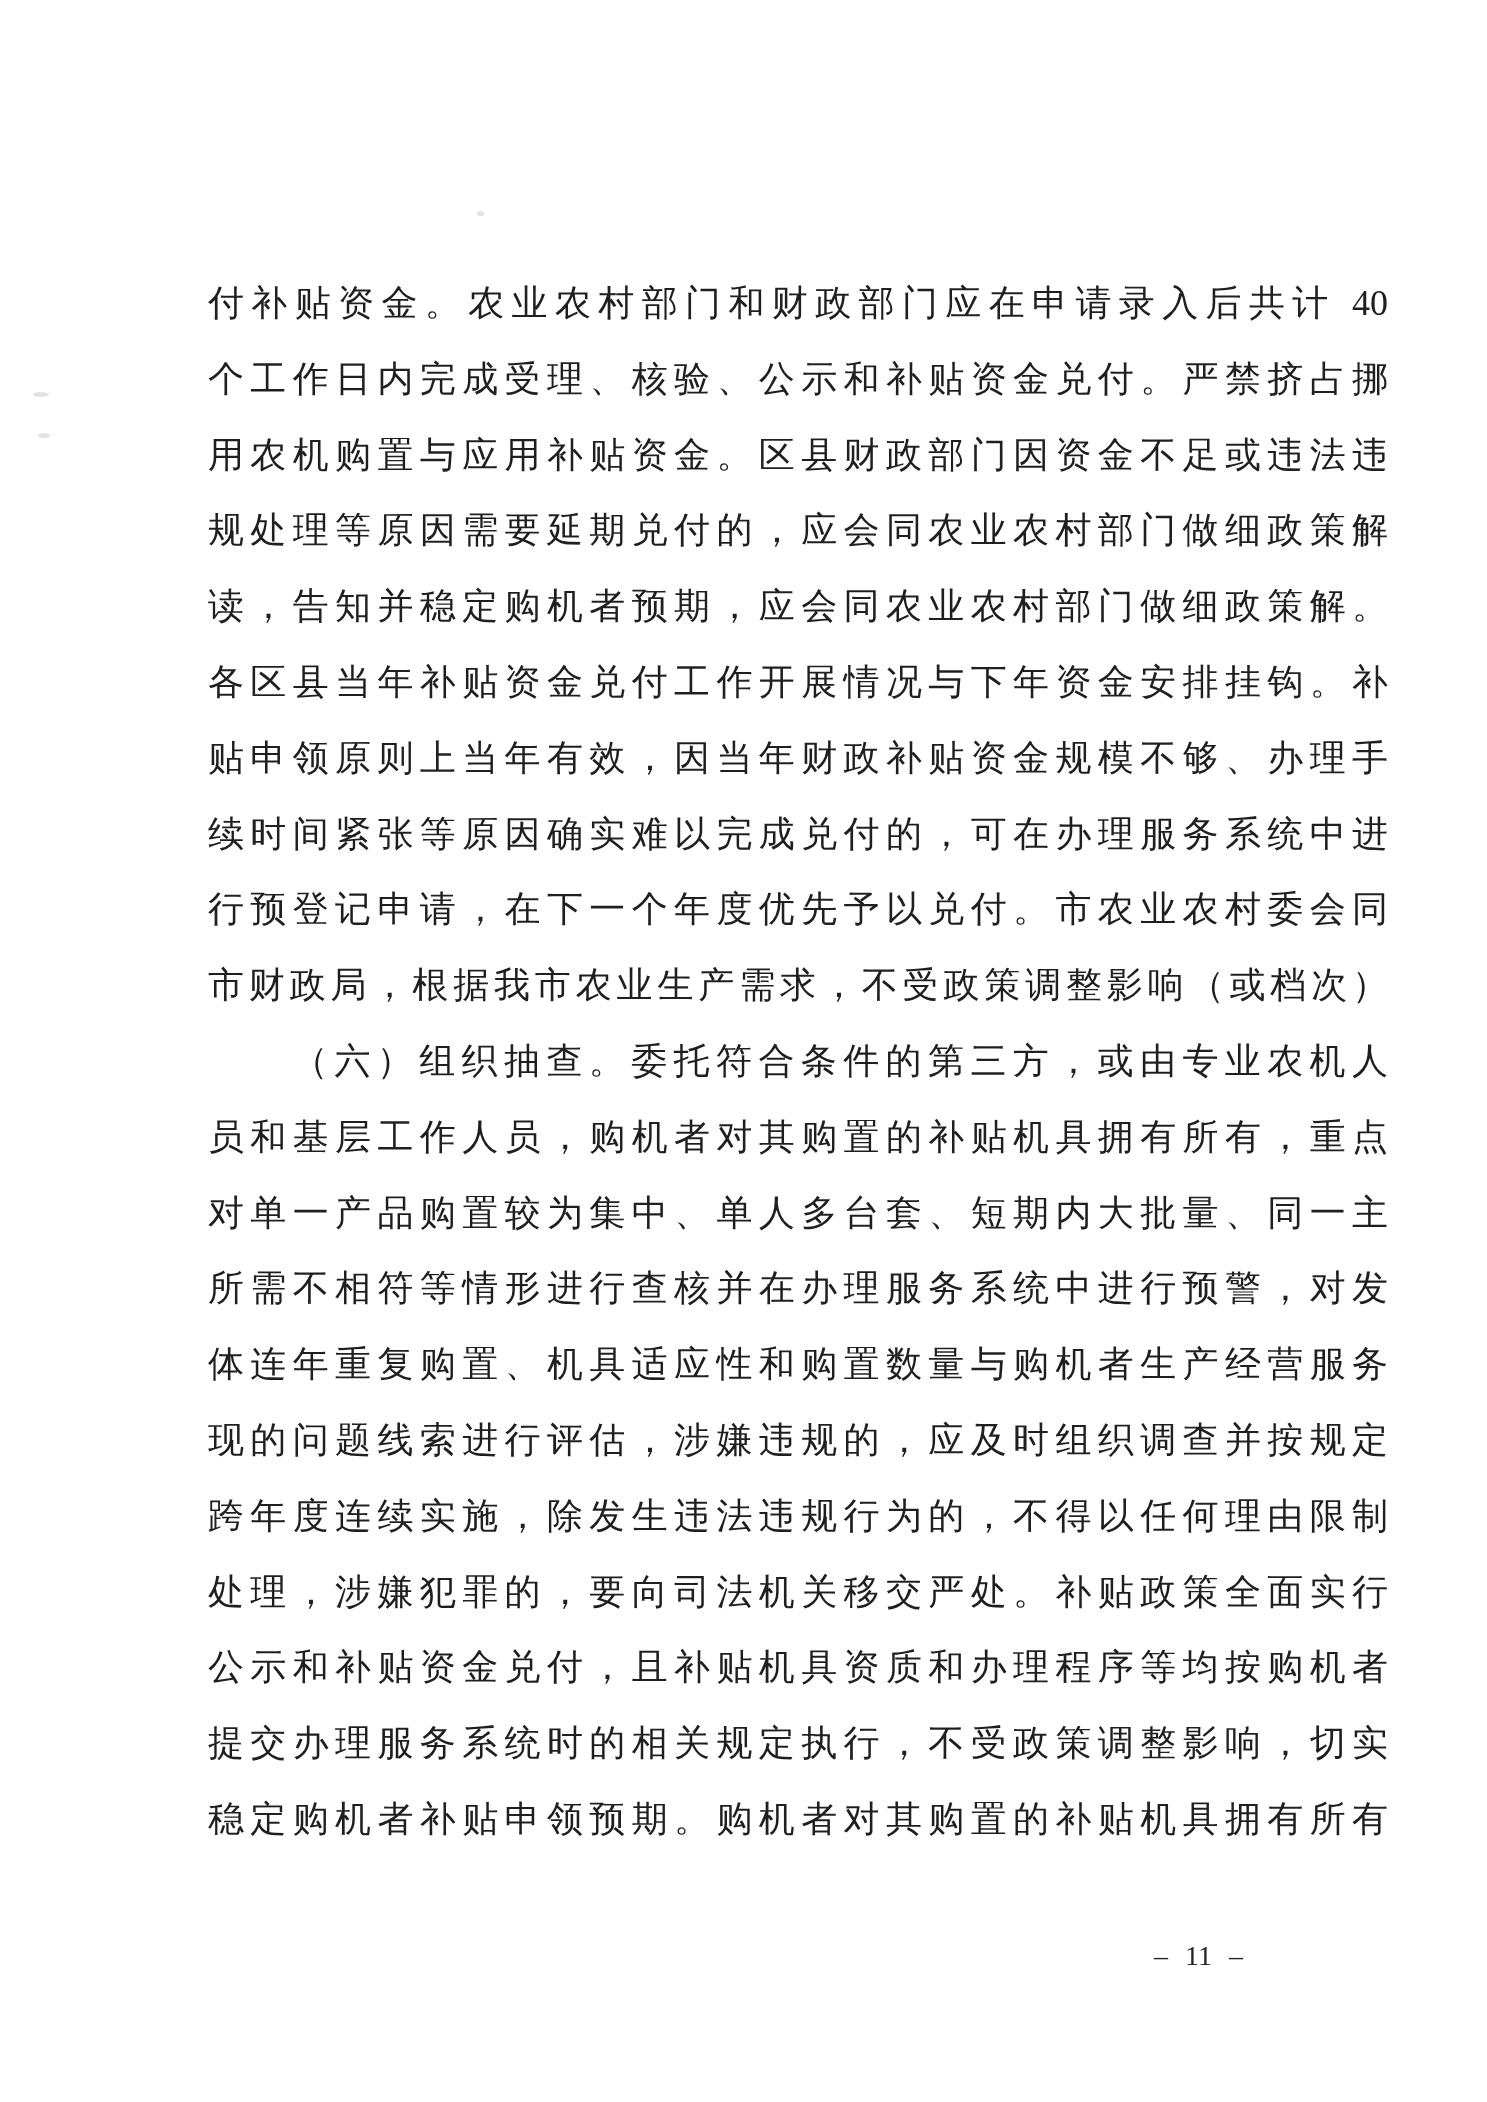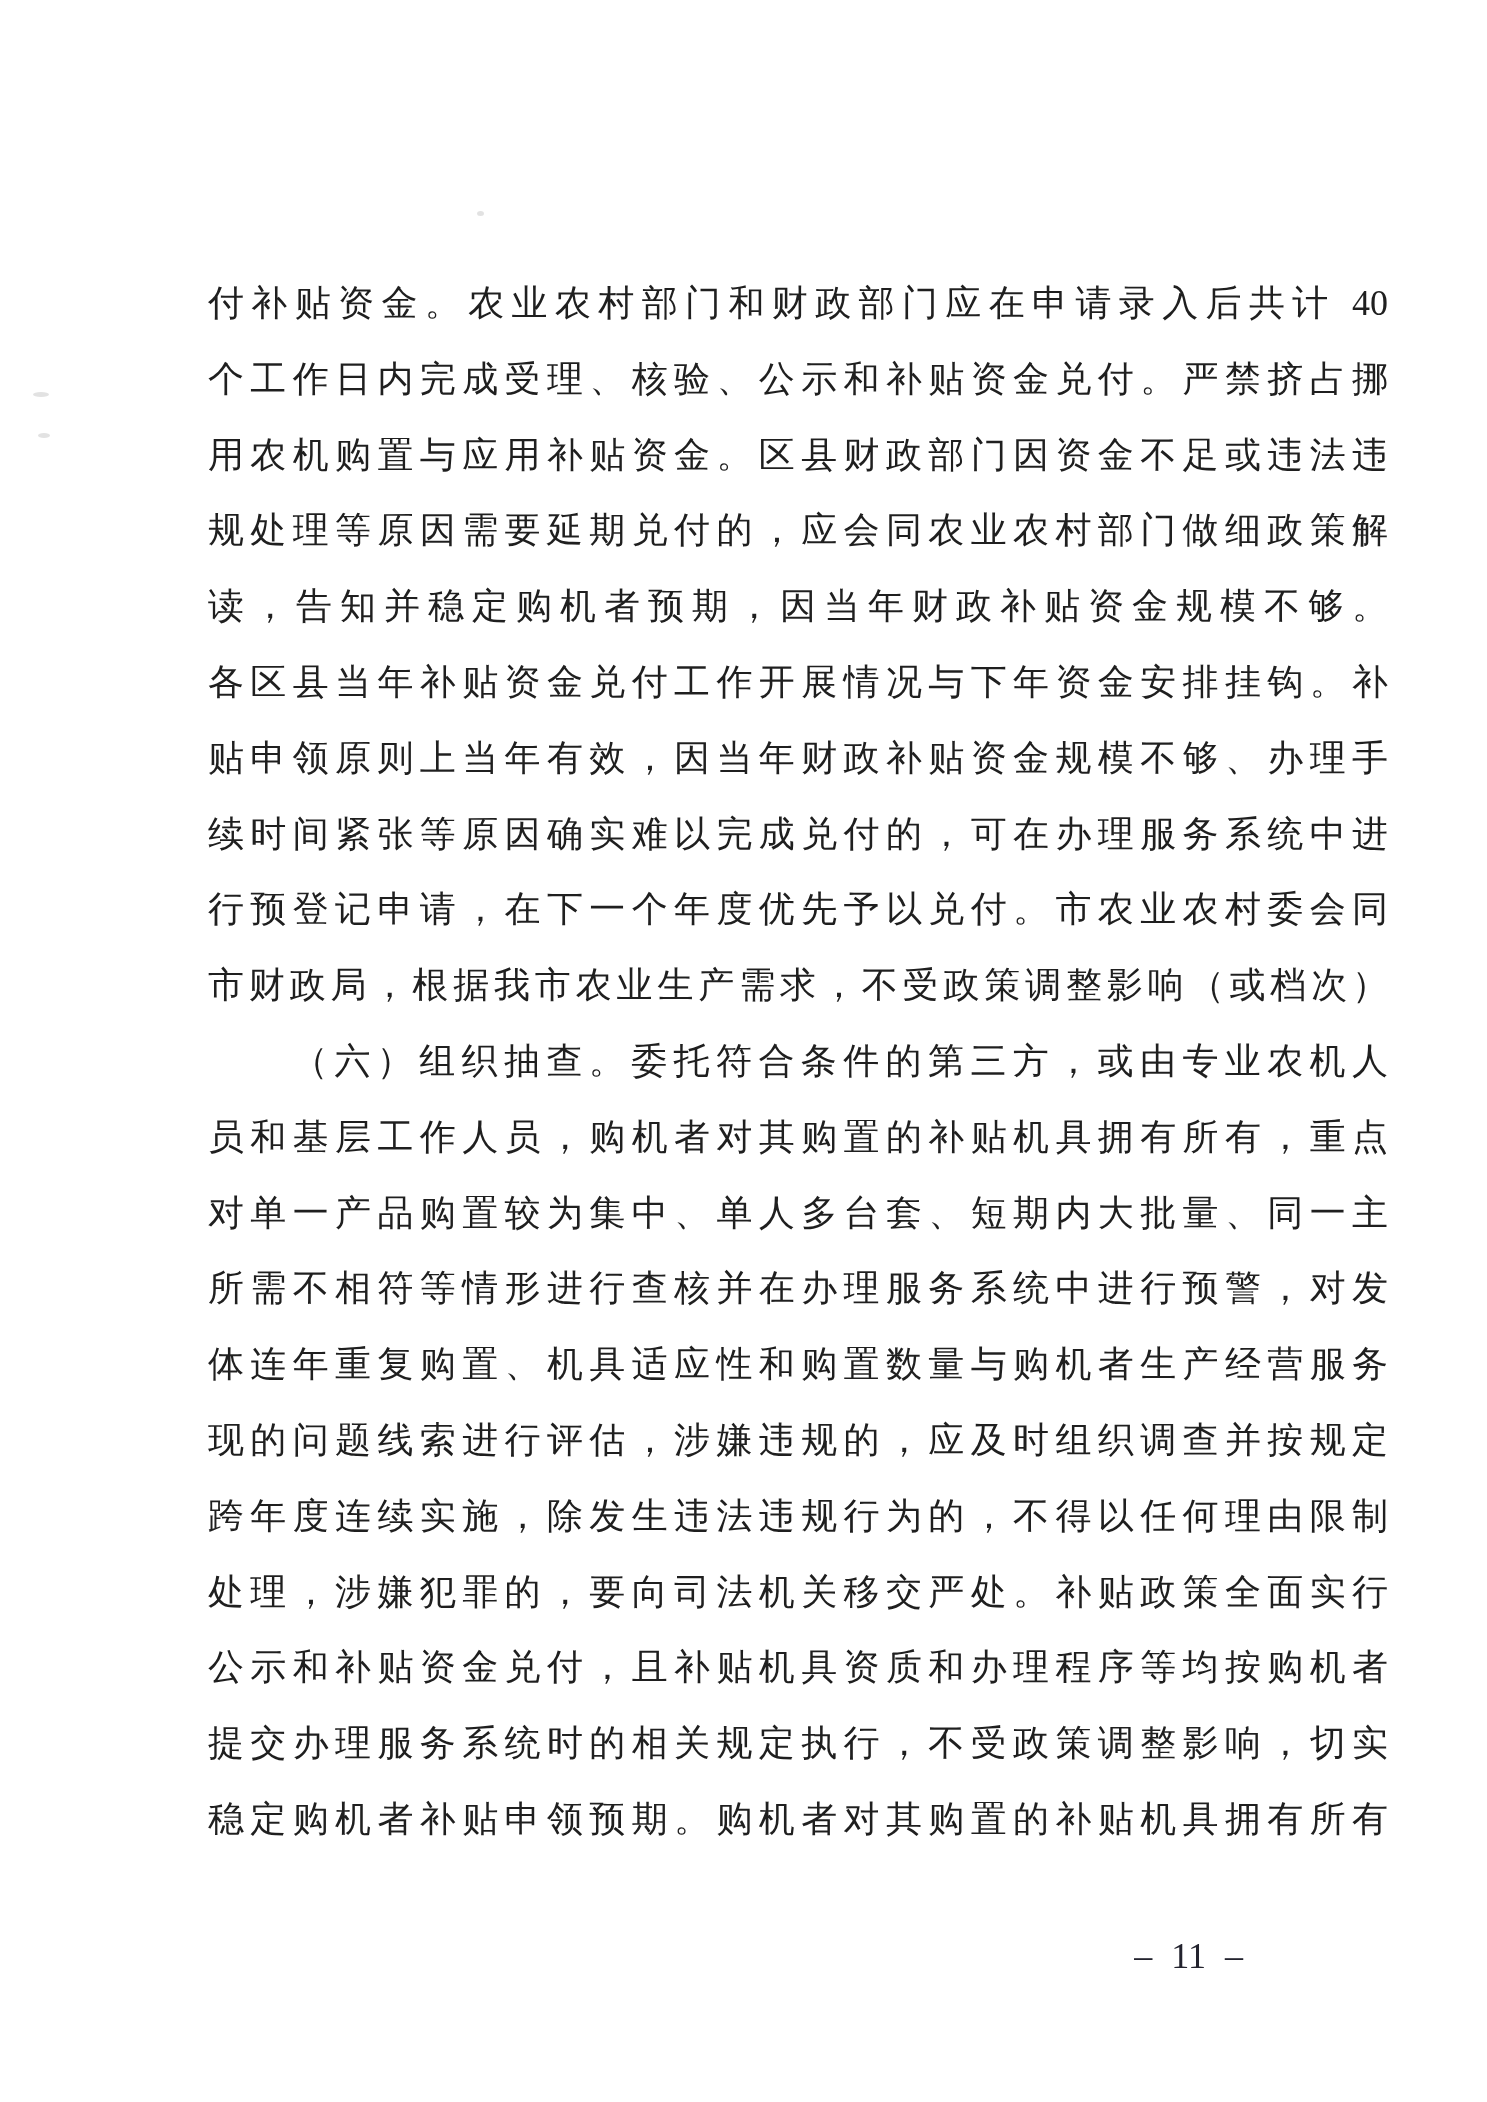--- a/index.html
+++ b/index.html
@@ -36,21 +36,21 @@
   .line.short {
     text-align-last: left;
   }
   .line.indented {
     text-indent: 84px;
   }
   .page-number {
     position: absolute;
     top: 1932px;
     right: 244px;
-    font-size: 36px;
+    font-size: 28px;
     line-height: 48px;
     color: #23232e;
     word-spacing: 10px;
     font-family: "Liberation Serif", "DejaVu Serif", serif;
   }
   .speck {
     position: absolute;
     background: #d6d6d6;
     border-radius: 50%;
     opacity: 0.7;
@@ -66,21 +66,21 @@
 
   <div class="speck speck-1"></div>
   <div class="speck speck-2"></div>
   <div class="speck speck-3"></div>
 
   <div class="text-block">
     <div class="line">付补贴资金。农业农村部门和财政部门应在申请录入后共计 40</div>
     <div class="line">个工作日内完成受理、核验、公示和补贴资金兑付。严禁挤占挪</div>
     <div class="line">用农机购置与应用补贴资金。区县财政部门因资金不足或违法违</div>
     <div class="line">规处理等原因需要延期兑付的，应会同农业农村部门做细政策解</div>
-    <div class="line">读，告知并稳定购机者预期，因当年财政补贴资金规模不够。</div>
+    <div class="line">读，告知并稳定购机者预期，应会同农业农村部门做细政策解。</div>
     <div class="line">各区县当年补贴资金兑付工作开展情况与下年资金安排挂钩。补</div>
     <div class="line">贴申领原则上当年有效，因当年财政补贴资金规模不够、办理手</div>
     <div class="line">续时间紧张等原因确实难以完成兑付的，可在办理服务系统中进</div>
     <div class="line">行预登记申请，在下一个年度优先予以兑付。市农业农村委会同</div>
     <div class="line">市财政局，根据我市农业生产需求，不受政策调整影响（或档次）</div>
 
     <div class="line indented">（六）组织抽查。委托符合条件的第三方，或由专业农机人</div>
     <div class="line">员和基层工作人员，购机者对其购置的补贴机具拥有所有，重点</div>
     <div class="line">对单一产品购置较为集中、单人多台套、短期内大批量、同一主</div>
     <div class="line">所需不相符等情形进行查核并在办理服务系统中进行预警，对发</div>

